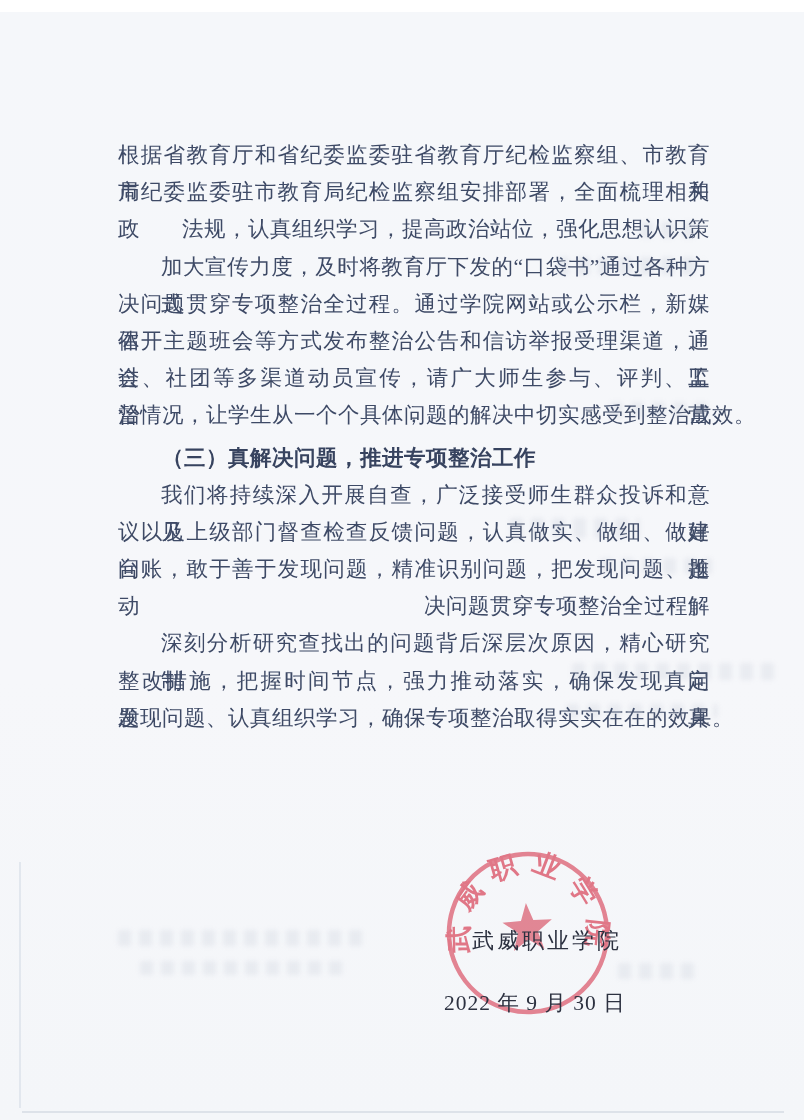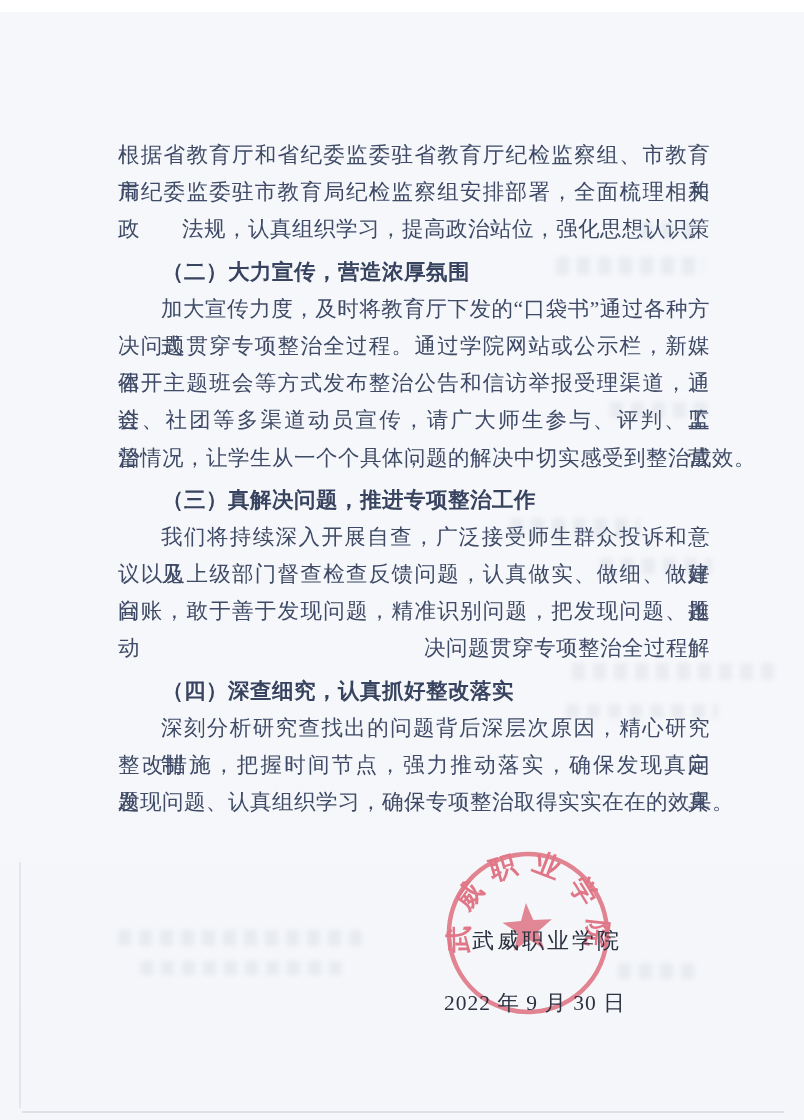--- a/index.html
+++ b/index.html
@@ -80,32 +80,30 @@
 </style>
 </head>
 <body>
 
 <div class="paper"></div>
 
 <div class="textcol">
   <div class="ln fill">根据省教育厅和省纪委监委驻省教育厅纪检监察组、市教育局和</div>
   <div class="ln fill">市纪委监委驻市教育局纪检监察组安排部署，全面梳理相关政策</div>
   <div class="ln last">法规，认真组织学习，提高政治站位，强化思想认识。</div>
-  <div class="ln head">（二）大力宣传，营造浓厚氛围</div>
   <div class="ln fill ind">加大宣传力度，及时将教育厅下发的“口袋书”通过各种方式</div>
   <div class="ln fill">决问题贯穿专项整治全过程。通过学院网站或公示栏，新媒体、</div>
   <div class="ln fill">召开主题班会等方式发布整治公告和信访举报受理渠道，通过工</div>
   <div class="ln fill">会、社团等多渠道动员宣传，请广大师生参与、评判、监督，营</div>
   <div class="ln last">治情况，让学生从一个个具体问题的解决中切实感受到整治成效。</div>
   <div class="ln head">（三）真解决问题，推进专项整治工作</div>
   <div class="ln fill ind">我们将持续深入开展自查，广泛接受师生群众投诉和意见建</div>
   <div class="ln fill">议以及上级部门督查检查反馈问题，认真做实、做细、做好问题</div>
   <div class="ln fill">台账，敢于善于发现问题，精准识别问题，把发现问题、推动解</div>
   <div class="ln last">决问题贯穿专项整治全过程。</div>
-  <div class="ln head">（四）深查细究，认真抓好整改落实</div>
   <div class="ln fill ind">深刻分析研究查找出的问题背后深层次原因，精心研究制定</div>
   <div class="ln fill">整改措施，把握时间节点，强力推动落实，确保发现真问题、真</div>
   <div class="ln last">发现问题、认真组织学习，确保专项整治取得实实在在的效果。</div>
 </div>
 
 <div class="signature sig-org">武威职业学院</div>
 <div class="signature sig-date">2022 年 9 月 30 日</div>
 
 <svg class="seal" viewBox="0 0 176 176" xmlns="http://www.w3.org/2000/svg">
   <circle cx="88" cy="88" r="79" fill="none" stroke="#dc5b6e" stroke-width="4.5" opacity="0.9"></circle>

